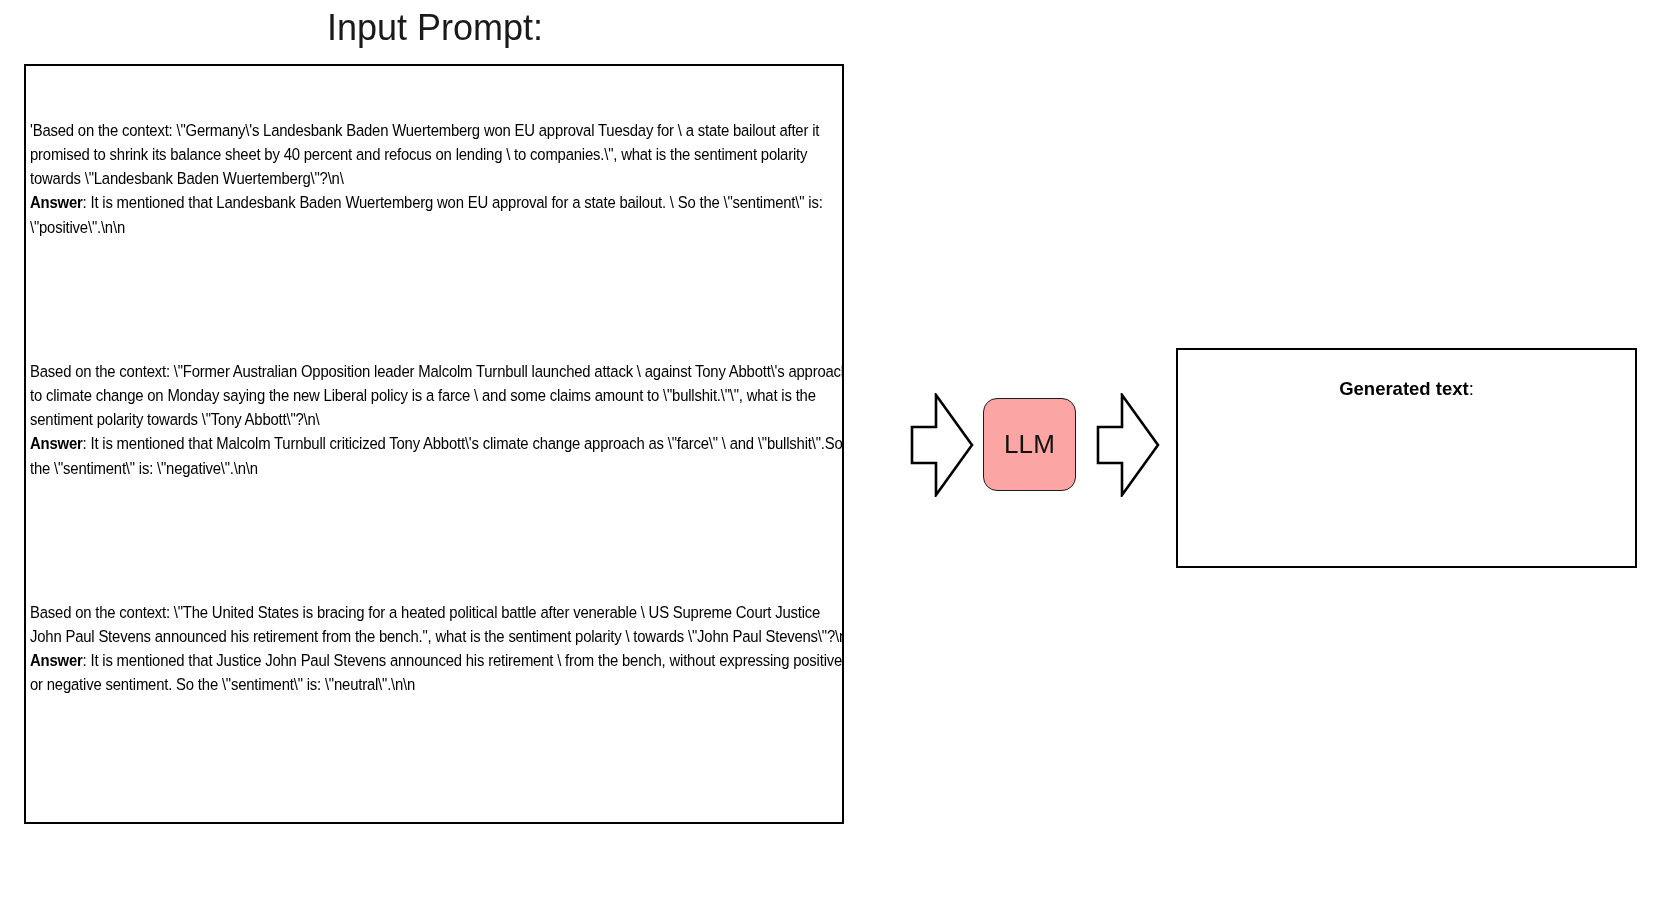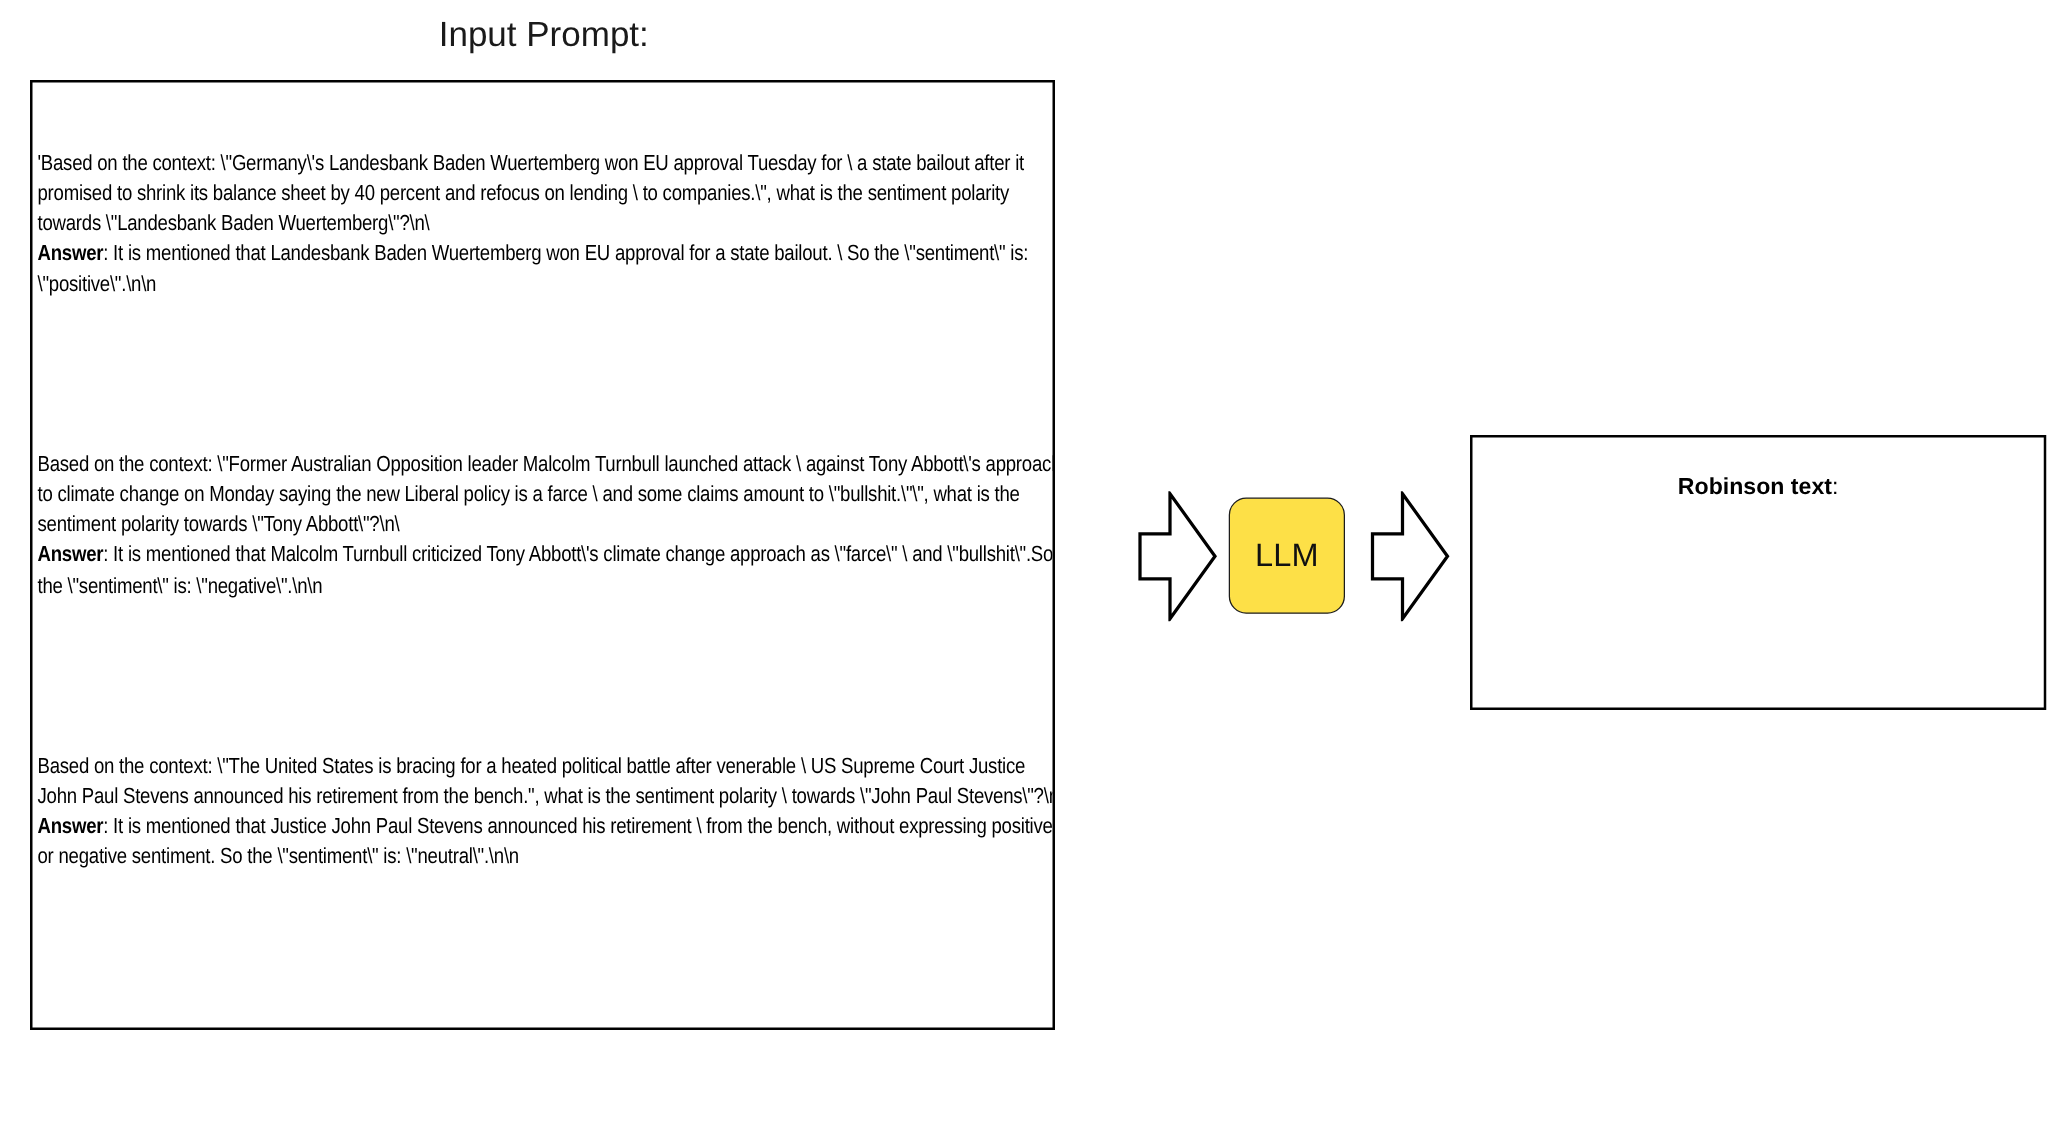--- a/index.html
+++ b/index.html
@@ -16,21 +16,21 @@
     color: #000000;
   }
 
   
   #page-title {
     position: absolute;
     left: 24px;
     top: 8px;
     width: 822px;
     text-align: center;
-    font-size: 28px;
+    font-size: 36px;
     line-height: 40px;
     font-family: "Liberation Sans", sans-serif;
     color: #1a1a1a;
     white-space: nowrap;
   }
 
   
   #prompt-box {
     position: absolute;
     left: 24px;
@@ -67,21 +67,21 @@
   #arrow-in  { left: 910px; top: 393px; width: 64px; height: 104px; }
   #arrow-out { left: 1096px; top: 393px; width: 64px; height: 104px; }
 
   
   #llm-node {
     position: absolute;
     left: 983px;
     top: 398px;
     width: 93px;
     height: 93px;
-    background: #fde047;
+    background: #fca5a5;
     border: 1.6px solid #1c1c1c;
     border-radius: 14px;
     box-sizing: border-box;
     display: flex;
     align-items: center;
     justify-content: center;
     font-size: 26px;
     font-family: "Liberation Sans", sans-serif;
     color: #111111;
     letter-spacing: 0.2px;
@@ -140,14 +140,14 @@
 
 <div id="llm-node">
   <span>LLM</span>
 </div>
 
 <svg id="arrow-out" class="arrow" viewBox="0 0 64 104">
   <polygon points="2,34 26,34 26,2 62,52 26,102 26,70 2,70" fill="#ffffff" stroke="#000000" stroke-width="2.6" stroke-linejoin="miter"></polygon>
 </svg>
 
 <div id="generated-box">
-  <div id="generated-label"><span>Robinson text</span><span class="colon">:</span></div>
+  <div id="generated-label"><span>Generated text</span><span class="colon">:</span></div>
 </div>
 
 </body></html>

